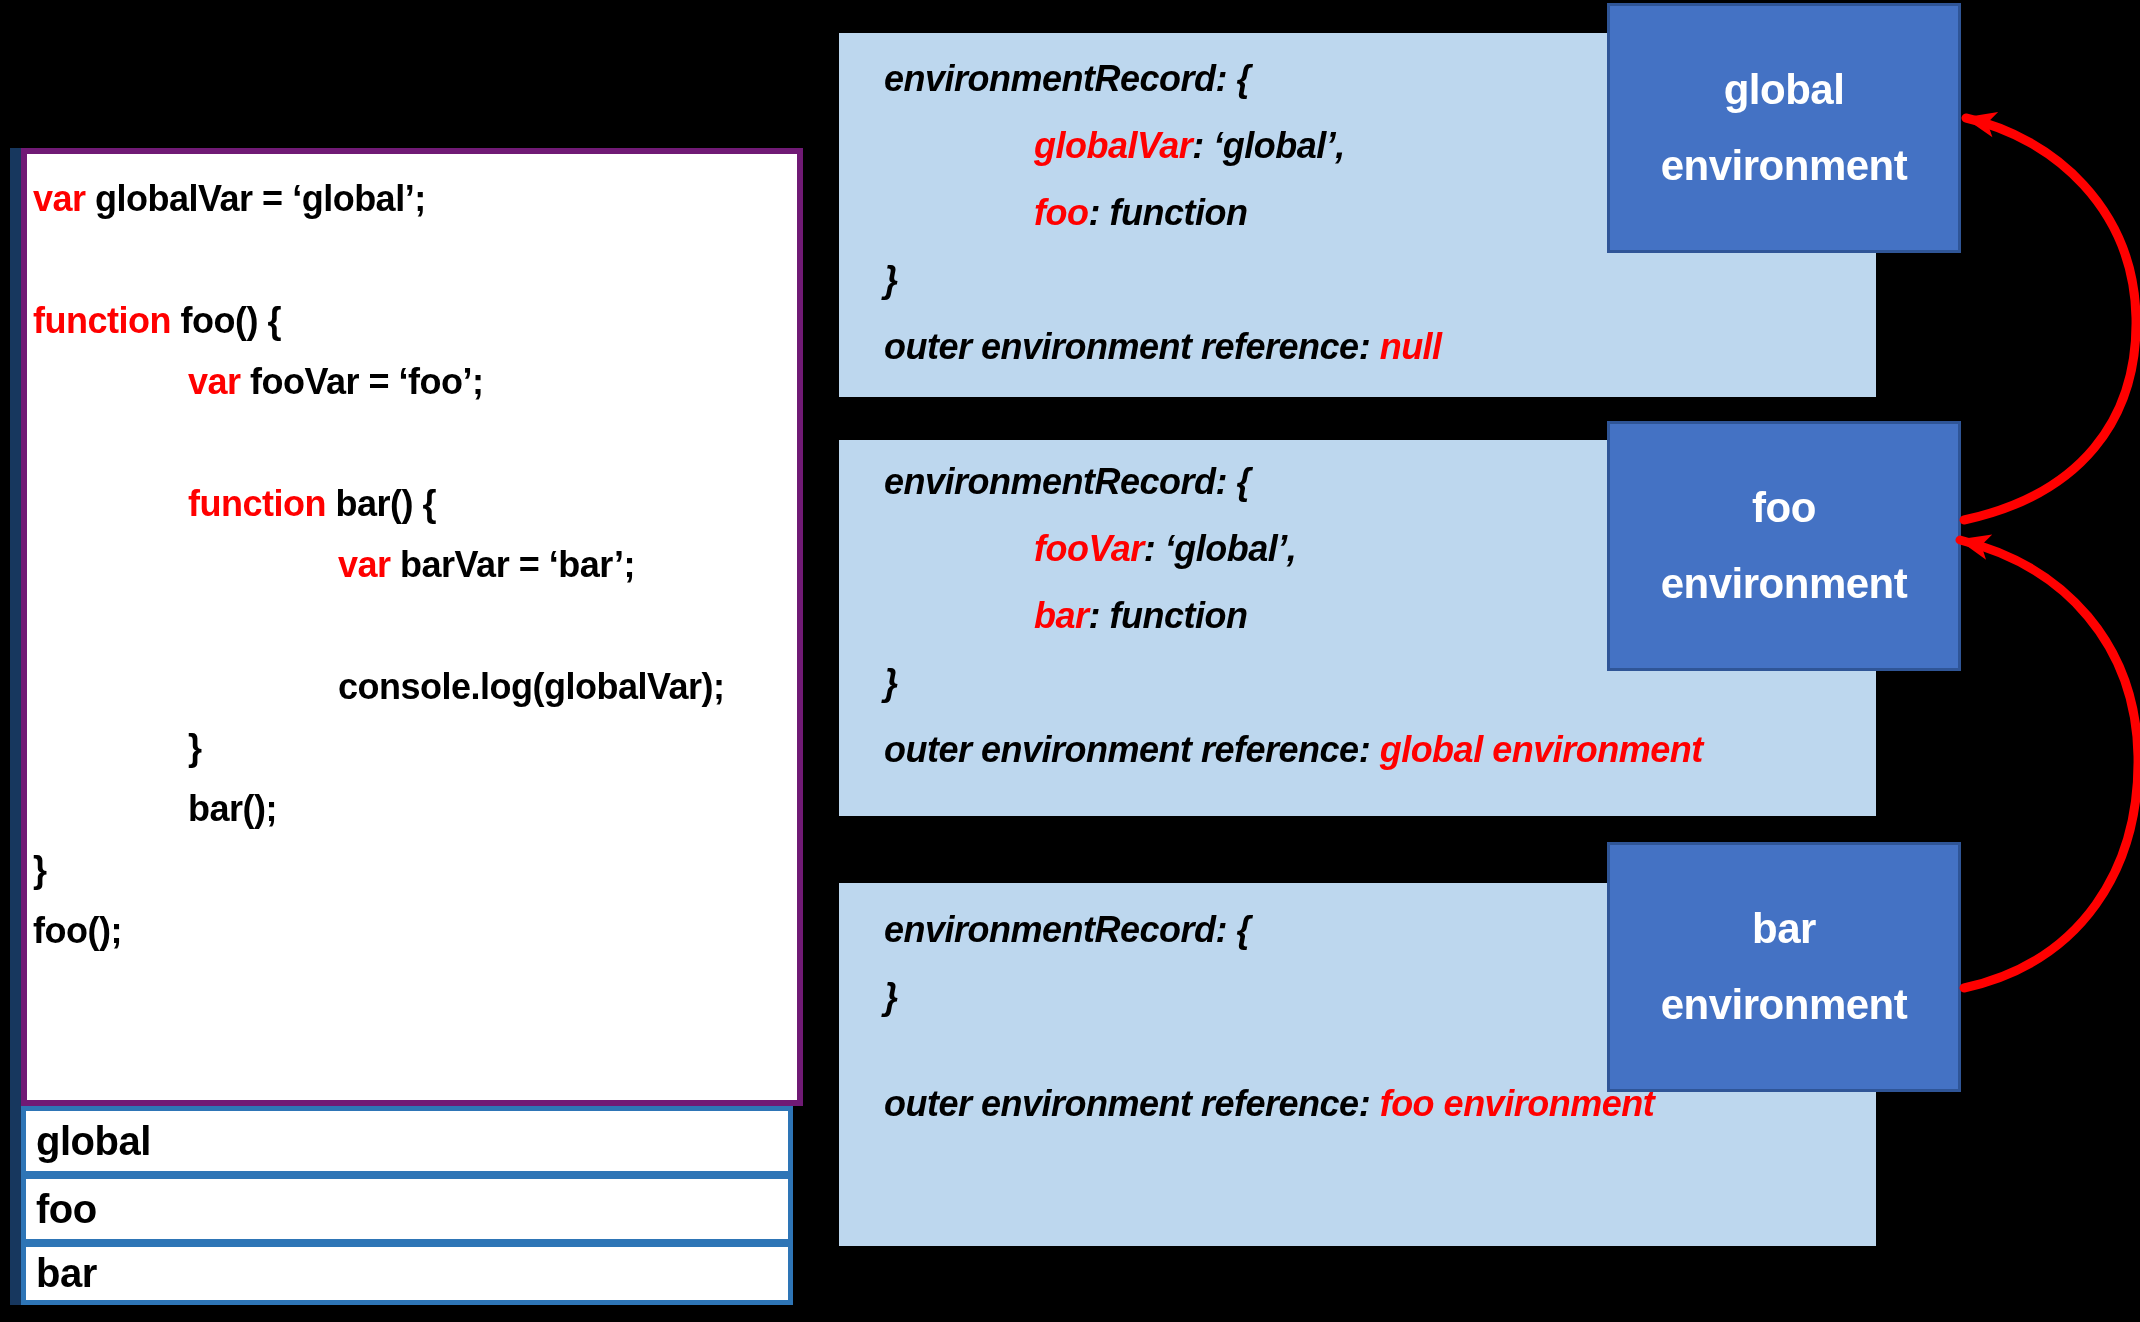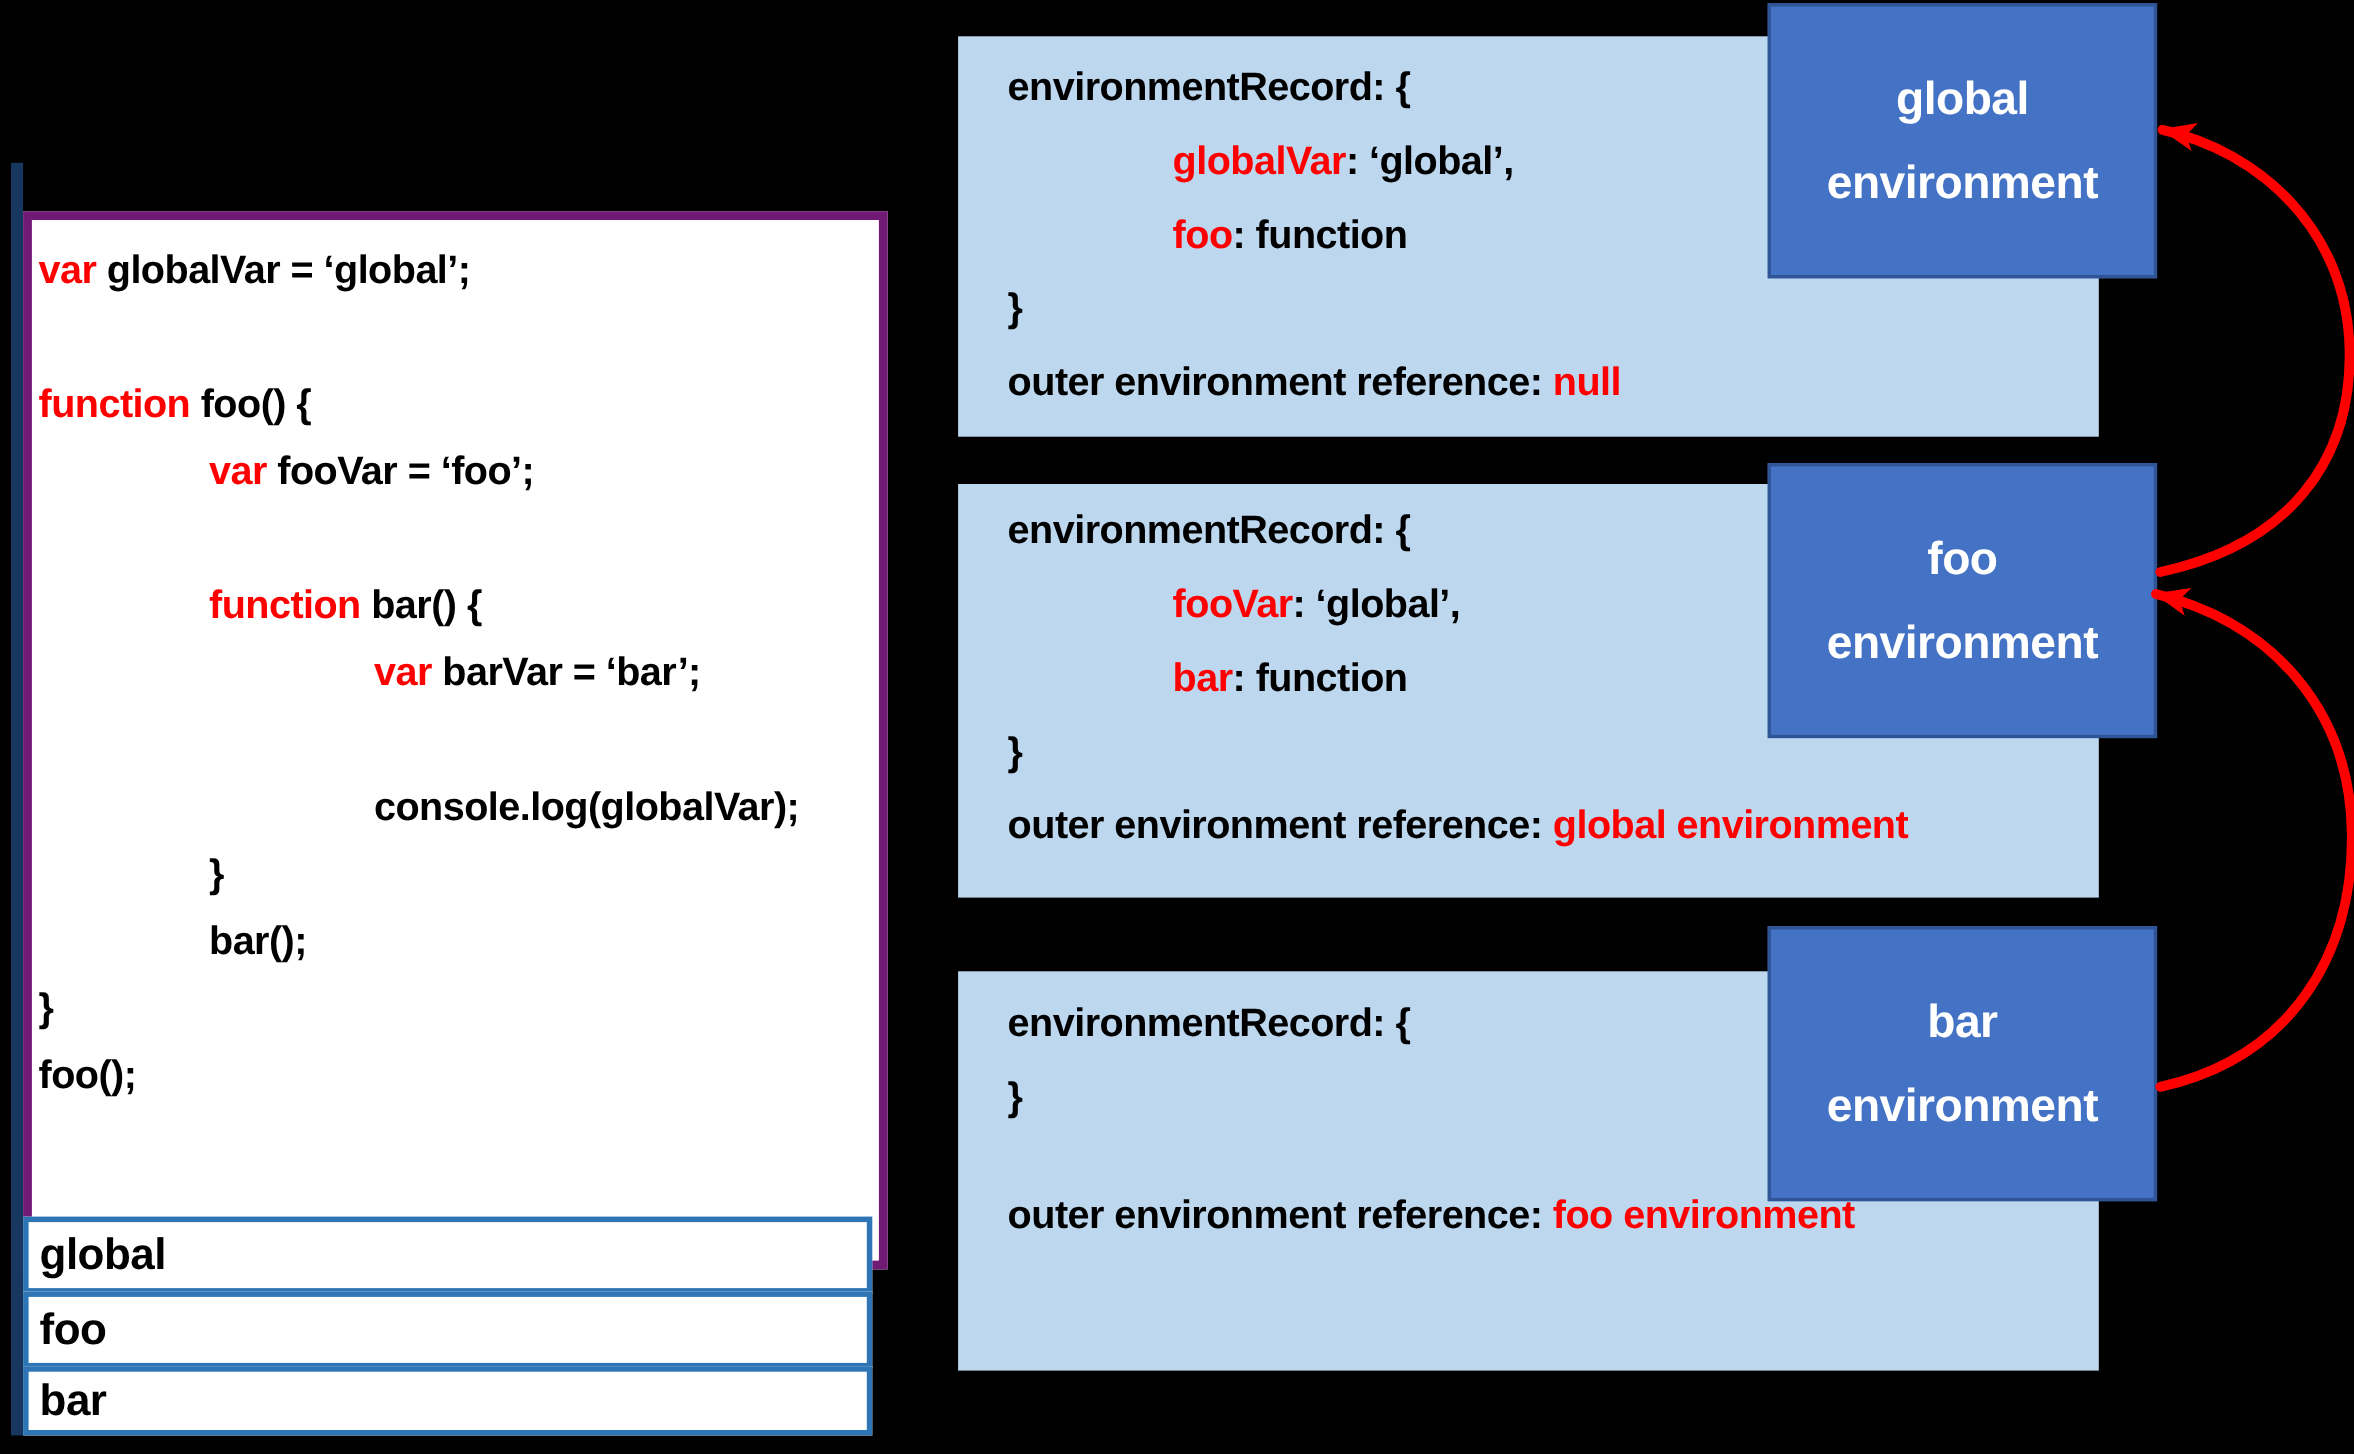--- a/index.html
+++ b/index.html
@@ -4,39 +4,40 @@
 <style>
   html,body{margin:0;padding:0;background:#000;}
   .canvas{
     position:relative;width:2140px;height:1322px;background:#000;overflow:hidden;
     font-family:"Liberation Sans","DejaVu Sans",sans-serif;font-weight:700;
   }
   
   .left-edge{position:absolute;left:10px;top:148px;width:11px;height:1157px;background:#17375e;}
   .code-box{
     position:absolute;left:21px;top:148px;width:770px;height:946px;
-    background:#ffffff;border:8px solid #701a75;margin-top:44px;
+    background:#ffffff;border:6px solid #701a75;
   }
   .code-line{height:61px;display:flex;align-items:center;font-size:36px;letter-spacing:-0.5px;color:#000;white-space:pre;}
   .code-box .inner{padding-top:14px;padding-left:6px;}
   .indent-0{padding-left:0px;}
   .indent-1{padding-left:155px;}
   .indent-2{padding-left:305px;}
   .red{color:var(--kw-red,#ff0000);}
   .out-row{
     position:absolute;left:21px;width:772px;background:#fff;border:5px solid #2e75b6;
     display:flex;align-items:center;font-size:40px;letter-spacing:-0.5px;color:#000;padding-left:10px;box-sizing:border-box;
   }
   .out-row.r0{top:1106px;height:70px;}
   .out-row.r1{top:1174px;height:70px;}
   .out-row.r2{top:1242px;height:63px;}
   
   .record-box{
-    position:absolute;left:871px;width:1037px;background:var(--record-bg,#bdd7ee);
+    position:absolute;left:839px;width:1037px;background:var(--record-bg,#bdd7ee);
     z-index:1;
+    font-style:italic;
   }
   .record-box.p0{top:33px;height:352px;padding-top:12px;}
   .record-box.p1{top:440px;height:368px;padding-top:8px;}
   .record-box.p2{top:883px;height:350px;padding-top:13px;}
   .rec-line{height:67px;display:flex;align-items:center;font-size:36px;letter-spacing:-0.5px;color:#000;white-space:pre;}
   .rec-line.blank{height:40px;}
   .rec-indent-0{padding-left:45px;}
   .rec-indent-1{padding-left:195px;}
   .env-box{
     position:absolute;left:1607px;width:354px;height:250px;background:var(--env-bg,#4472c4);

